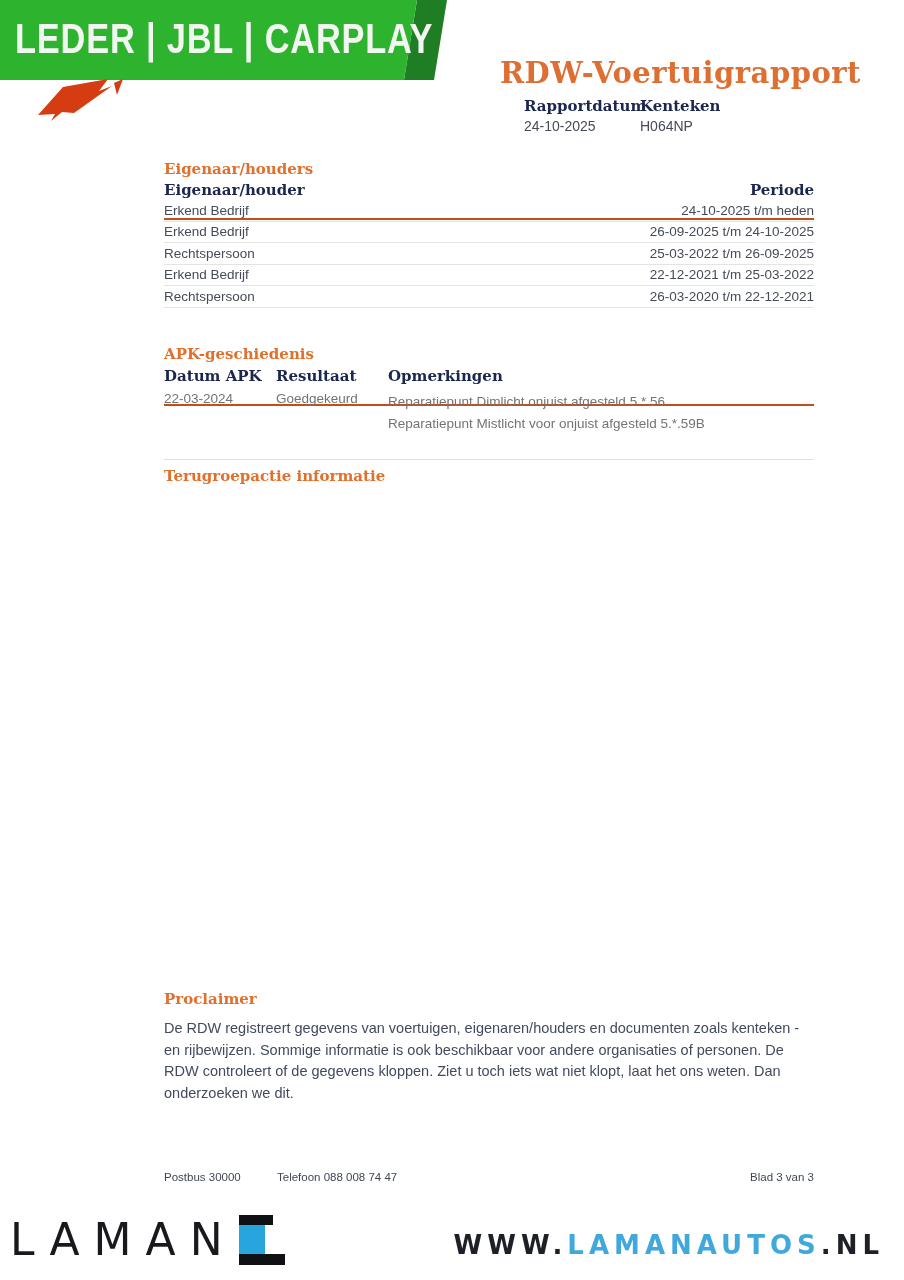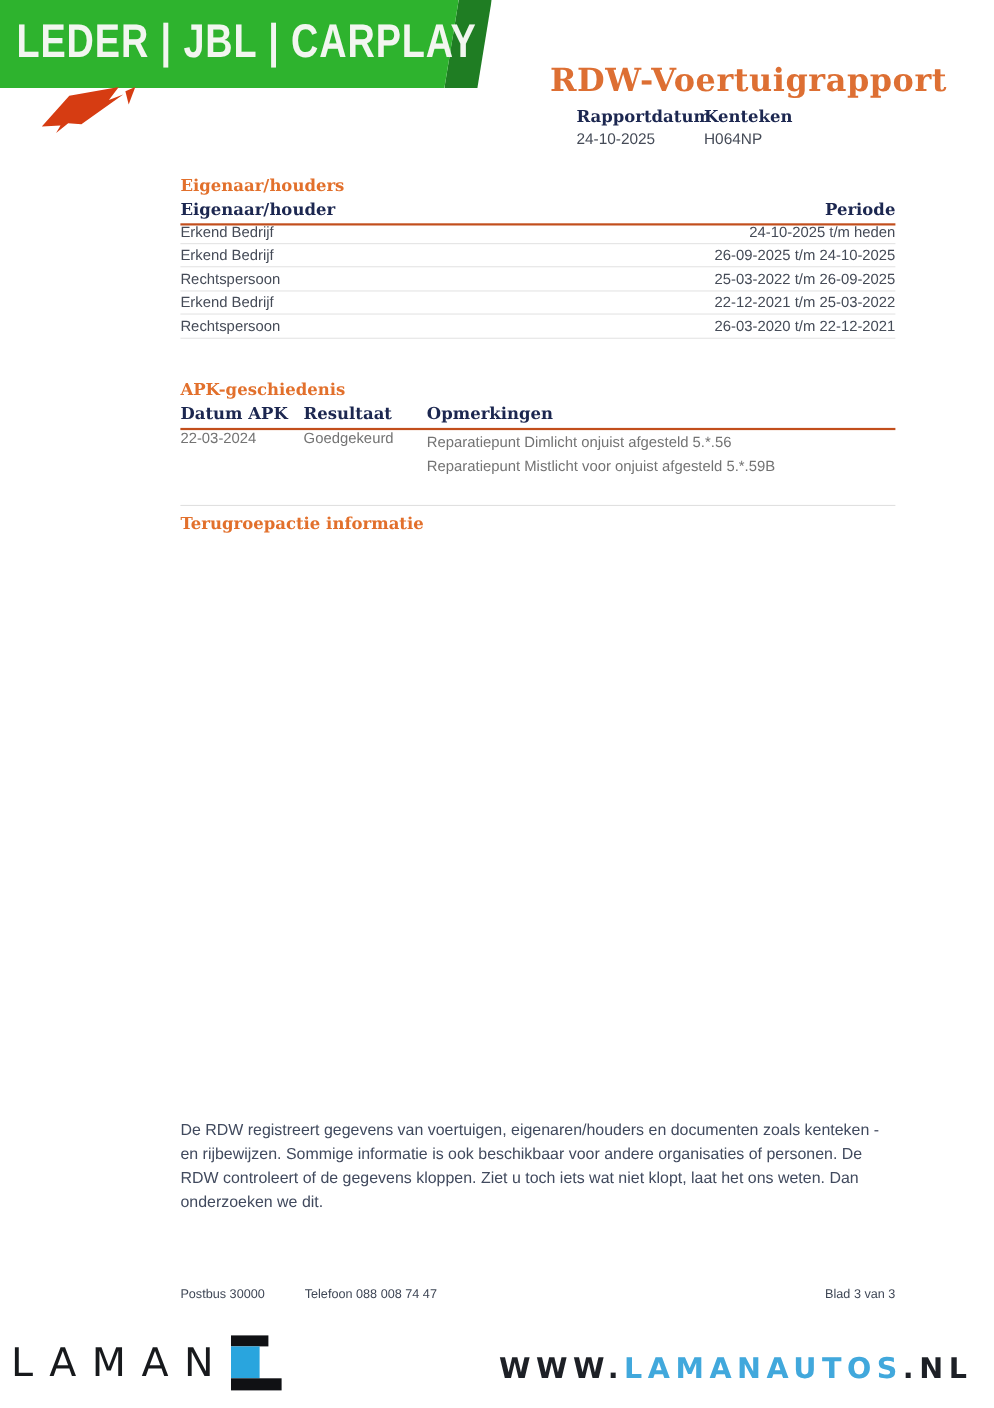--- a/index.html
+++ b/index.html
@@ -52,21 +52,21 @@
   .content { position:absolute; left:164px; width:650px; }
 
   .section-heading {
     font-family:"DejaVu Serif", serif; font-weight:700;
     font-size:15px; color:#e2702c;
   }
   .table-head {
     display:flex; justify-content:space-between; align-items:flex-end;
     font-family:"DejaVu Serif", serif; font-weight:700;
     font-size:15px; color:#1c2750;
-    border-bottom:2px solid #c24e1c; padding-bottom:4px;
+    border-bottom:2px solid #c24e1c; padding-bottom:19px;
   }
   .body-text { font-size:13.5px; color:#454b57; }
 
   
   .owner-row {
     display:flex; justify-content:space-between; align-items:center;
     height:21.5px; border-bottom:1px solid #e4e4e4;
     font-size:13.5px; color:#454b57;
   }
 
@@ -88,21 +88,21 @@
   }
   .rdw-footer-line .f1 { width:113px; }
   .rdw-footer-line .f2 { flex:1; }
   .rdw-footer-line .f3 { text-align:right; }
   .clipped { height:9px; overflow:hidden; }
 
   
   .dealer-logo {
     position:absolute; left:10px; top:1214px;
     display:flex; align-items:center;
-    font-family:"DejaVu Sans", sans-serif; font-size:36px; font-weight:400;
+    font-family:"DejaVu Sans", sans-serif; font-size:44px; font-weight:400;
     letter-spacing:14px; color:#17191c; white-space:nowrap;
   }
   .logo-mark { position:relative; width:46px; height:50px; margin:0 6px 0 2px; }
   .logo-mark .bar-top { position:absolute; top:0; left:0; width:34px; height:10px; background:#101114; }
   .logo-mark .sq { position:absolute; top:10px; left:0; width:26px; height:29px; background:#29a5de; }
   .logo-mark .bar-bottom { position:absolute; bottom:0; left:0; width:46px; height:11px; background:#101114; }
 
   .dealer-site {
     position:absolute; right:20px; top:1230px;
     font-family:"DejaVu Sans", sans-serif; font-size:26px; font-weight:700;
@@ -172,20 +172,21 @@
     <span class="apk-col1">22-03-2024</span>
     <span class="apk-col2">Goedgekeurd</span>
     <span class="apk-col3 apk-remarks">
       <div>Reparatiepunt Dimlicht onjuist afgesteld 5.*.56</div>
       <div>Reparatiepunt Mistlicht voor onjuist afgesteld 5.*.59B</div>
     </span>
   </div>
 
   <div class="content section-heading" style="top:467px">Terugroepactie informatie</div>
 
+  <div class="content section-heading" style="top:990px">Proclaimer</div>
   <div class="content body-text" style="top:1018px; font-size:14.5px; line-height:21.5px; color:#414a5e">De RDW registreert gegevens van voertuigen, eigenaren/houders en documenten zoals kenteken - en rijbewijzen. Sommige informatie is ook beschikbaar voor andere organisaties of personen. De RDW controleert of de gegevens kloppen. Ziet u toch iets wat niet klopt, laat het ons weten. Dan onderzoeken we dit.</div>
 
   <div class="content rdw-footer-line" style="top:1171px">
     <span class="f1">Postbus 30000</span>
     <span class="f2">Telefoon 088 008 74 47</span>
     <span class="f3">Blad 3 van 3</span>
   </div>
 
   <div class="dealer-logo">
     <span>LAMAN</span>

